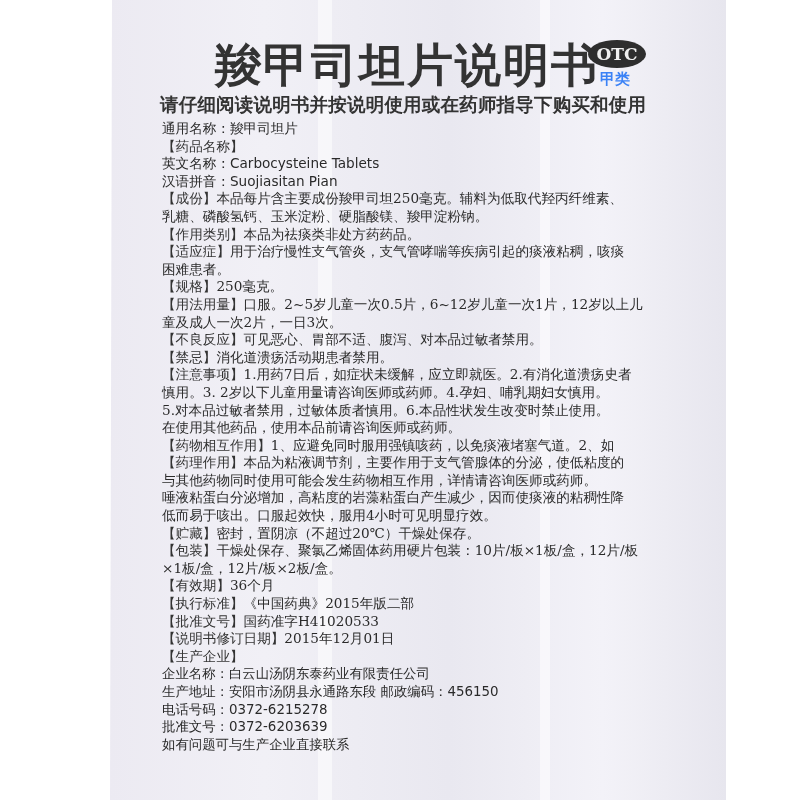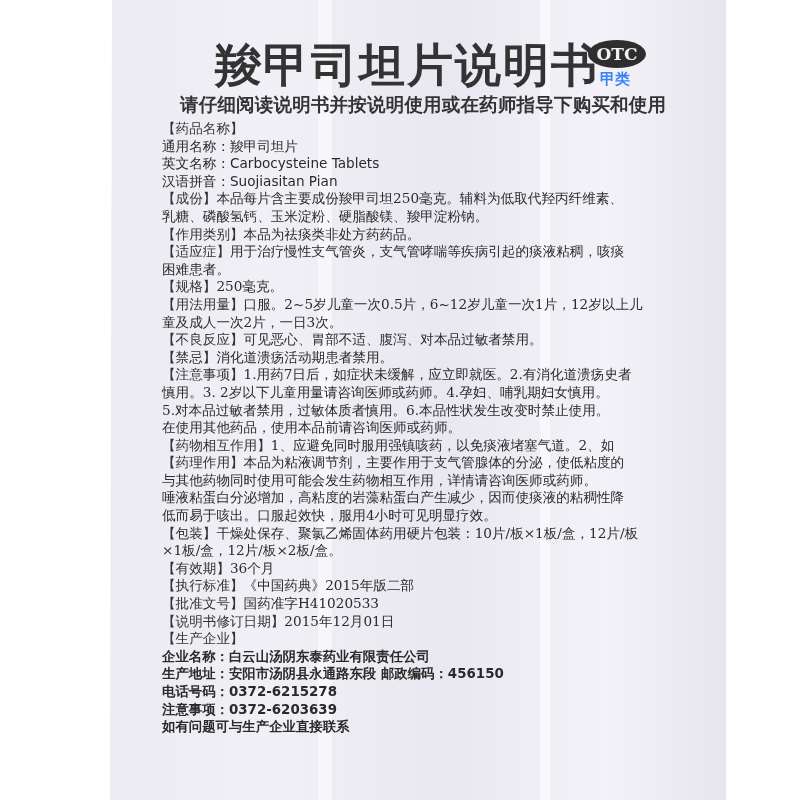--- a/index.html
+++ b/index.html
@@ -23,51 +23,51 @@
   .otc-badge {
     position: absolute; left: 588px; top: 4px; width: 58px; height: 28px; border-radius: 50%;
     background: #2e2e2e; color: #f0f0f0; font-family: "DejaVu Serif", serif; font-weight: bold;
     font-size: 17px; line-height: 28px; text-align: center;
   }
   .otc-class {
     position: absolute; left: 600px; top: 34px; font-family: "DejaVu Sans", sans-serif;
     font-size: 15px; font-weight: bold; color: #3b82f6;
   }
   .subtitle {
-    position: absolute; left: 180px; top: 92px; font-family: "DejaVu Sans", sans-serif;
+    position: absolute; left: 160px; top: 92px; font-family: "DejaVu Sans", sans-serif;
     font-size: 18.5px; font-weight: bold; color: #333; white-space: nowrap; letter-spacing: 0.2px;
   }
   .body {
     position: absolute; left: 162px; top: 120px; width: 540px;
     font-size: 13.6px; line-height: 17.6px; color: #2a2a2a;
   }
   .line { white-space: nowrap; }
   .hd { font-family: "DejaVu Sans", sans-serif; color: #333; font-size: 13.6px; }
   .plain-label { font-family: "DejaVu Sans", sans-serif; }
-  .company .line { font-weight: bold; font-family: "DejaVu Sans", sans-serif; font-size: 13.4px; }
+  .company .line { font-weight: normal; font-family: "DejaVu Sans", sans-serif; font-size: 13.4px; }
 </style>
 </head>
 <body>
 
 <div class="paper">
   <div class="crease" style="left:208px;top:0;width:14px;height:800px;"></div>
   <div class="crease" style="left:430px;top:0;width:10px;height:800px;"></div>
 </div>
 
 <div class="title-wrap">
   <div class="title">羧甲司坦片说明书</div>
   <div class="otc-badge">OTC</div>
   <div class="otc-class">甲类</div>
 </div>
 <div class="subtitle">请仔细阅读说明书并按说明使用或在药师指导下购买和使用</div>
 
 <div class="body">
 
+  <div class="line"><span class="plain-label">通用名称：</span><span>羧甲司坦片</span></div>
   <div class="line"><span class="hd">【药品名称】</span></div>
-  <div class="line"><span class="plain-label">通用名称：</span><span>羧甲司坦片</span></div>
   <div class="line"><span class="plain-label">英文名称：</span><span class="plain-label">Carbocysteine Tablets</span></div>
   <div class="line"><span class="plain-label">汉语拼音：</span><span class="plain-label">Suojiasitan  Pian</span></div>
 
   <div class="line"><span class="hd">【成份】</span><span>本品每片含主要成份羧甲司坦250毫克。辅料为低取代羟丙纤维素、</span></div>
   <div class="line">乳糖、磷酸氢钙、玉米淀粉、硬脂酸镁、羧甲淀粉钠。</div>
 
 
   <div class="line"><span class="hd">【作用类别】</span><span>本品为祛痰类非处方药药品。</span></div>
 
   <div class="line"><span class="hd">【适应症】</span><span>用于治疗慢性支气管炎，支气管哮喘等疾病引起的痰液粘稠，咳痰</span></div>
@@ -87,34 +87,35 @@
   <div class="line">5.对本品过敏者禁用，过敏体质者慎用。6.本品性状发生改变时禁止使用。</div>
   <div class="line">在使用其他药品，使用本品前请咨询医师或药师。</div>
 
   <div class="line"><span class="hd">【药物相互作用】</span><span>1、应避免同时服用强镇咳药，以免痰液堵塞气道。2、如</span></div>
   <div class="line"><span class="hd">【药理作用】</span><span>本品为粘液调节剂，主要作用于支气管腺体的分泌，使低粘度的</span></div>
 
   <div class="line">与其他药物同时使用可能会发生药物相互作用，详情请咨询医师或药师。</div>
   <div class="line">唾液粘蛋白分泌增加，高粘度的岩藻粘蛋白产生减少，因而使痰液的粘稠性降</div>
   <div class="line">低而易于咳出。口服起效快，服用4小时可见明显疗效。</div>
 
+  <div class="line"><span class="hd">【贮藏】</span><span>密封，置阴凉（不超过20℃）干燥处保存。</span></div>
 
   <div class="line"><span class="hd">【包装】</span><span>干燥处保存、聚氯乙烯固体药用硬片包装：10片/板×1板/盒，12片/板</span></div>
   <div class="line">×1板/盒，12片/板×2板/盒。</div>
 
   <div class="line"><span class="hd">【有效期】</span><span>36个月</span></div>
 
   <div class="line"><span class="hd">【执行标准】</span><span>《中国药典》2015年版二部</span></div>
 
   <div class="line"><span class="hd">【批准文号】</span><span>国药准字H41020533</span></div>
 
   <div class="line"><span class="hd">【说明书修订日期】</span><span>2015年12月01日</span></div>
 
   <div class="line"><span class="hd">【生产企业】</span></div>
 
   <div class="company">
     <div class="line"><span>企业名称：</span><span>白云山汤阴东泰药业有限责任公司</span></div>
     <div class="line"><span>生产地址：</span><span>安阳市汤阴县永通路东段  邮政编码：456150</span></div>
     <div class="line"><span>电话号码：</span><span>0372-6215278</span></div>
-    <div class="line"><span>注意事项：</span><span>0372-6203639</span></div>
+    <div class="line"><span>批准文号：</span><span>0372-6203639</span></div>
     <div class="line">如有问题可与生产企业直接联系</div>
   </div>
 </div>
 
 </body></html>

